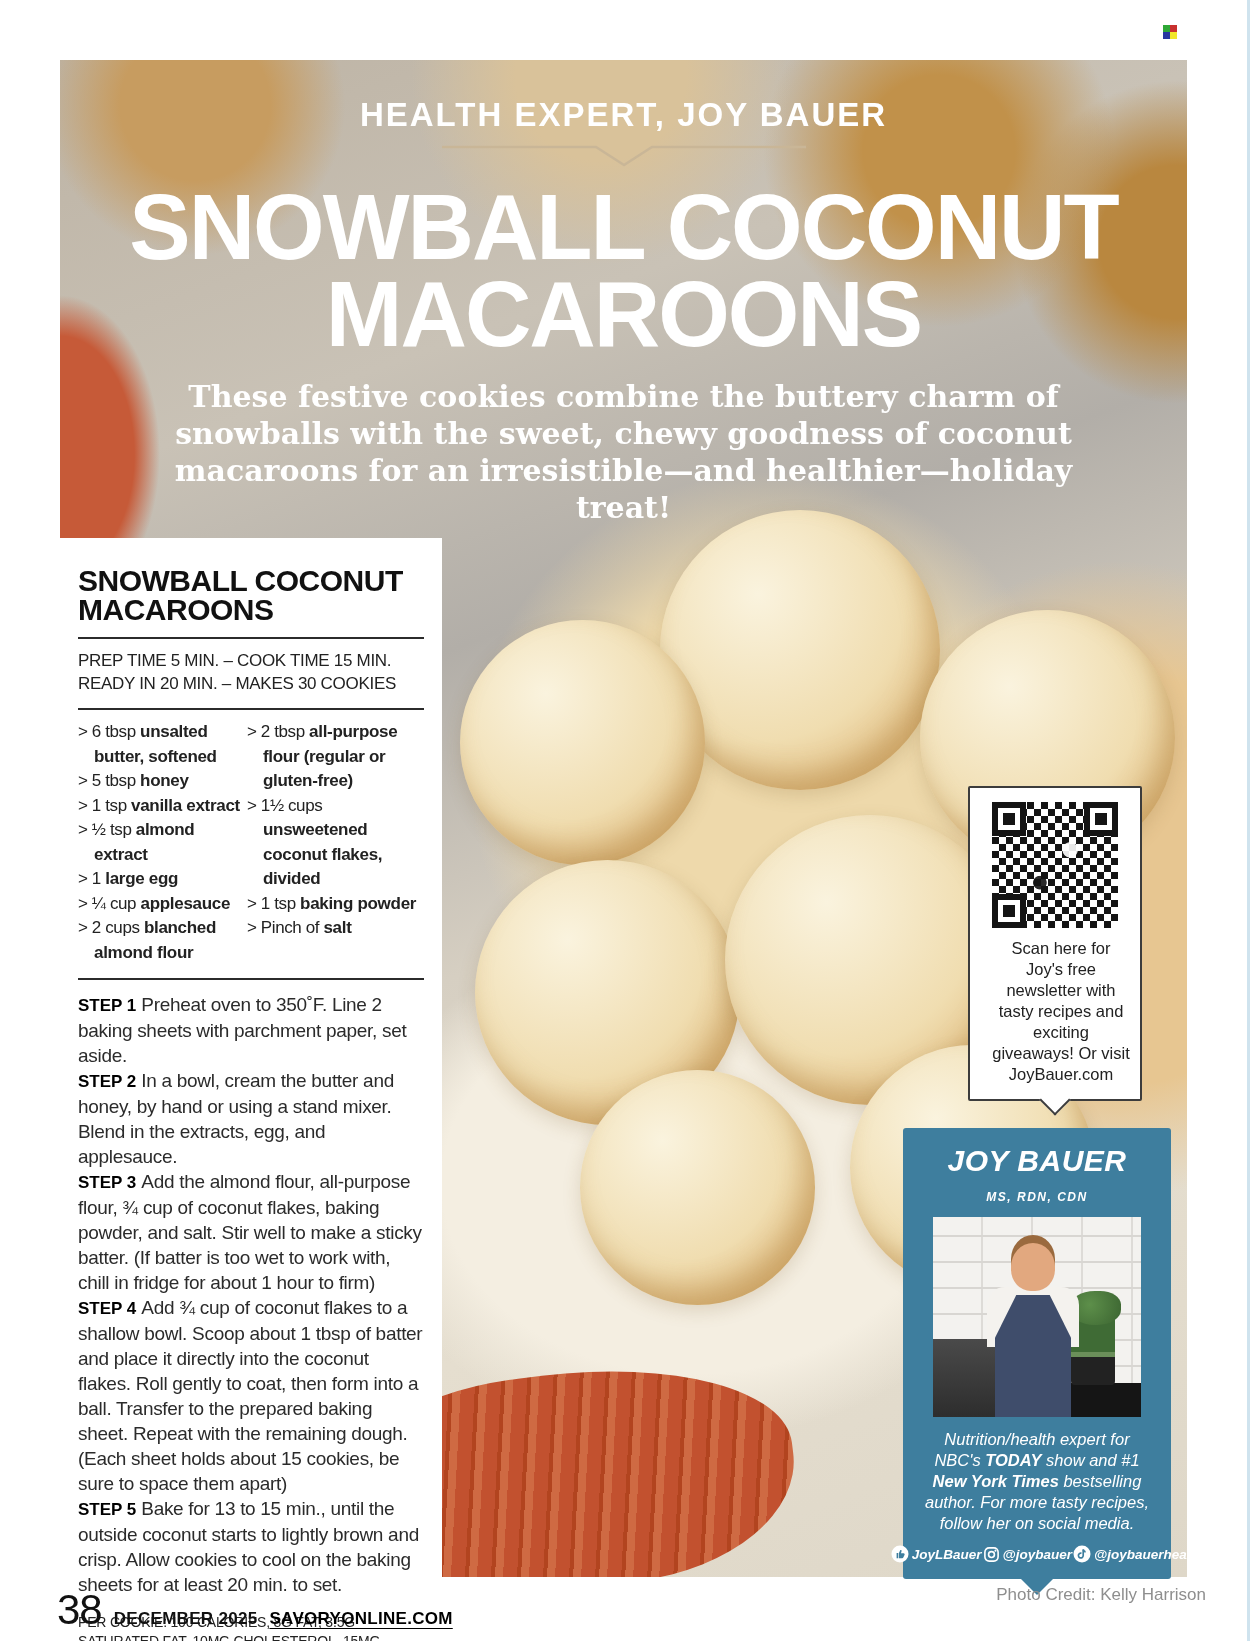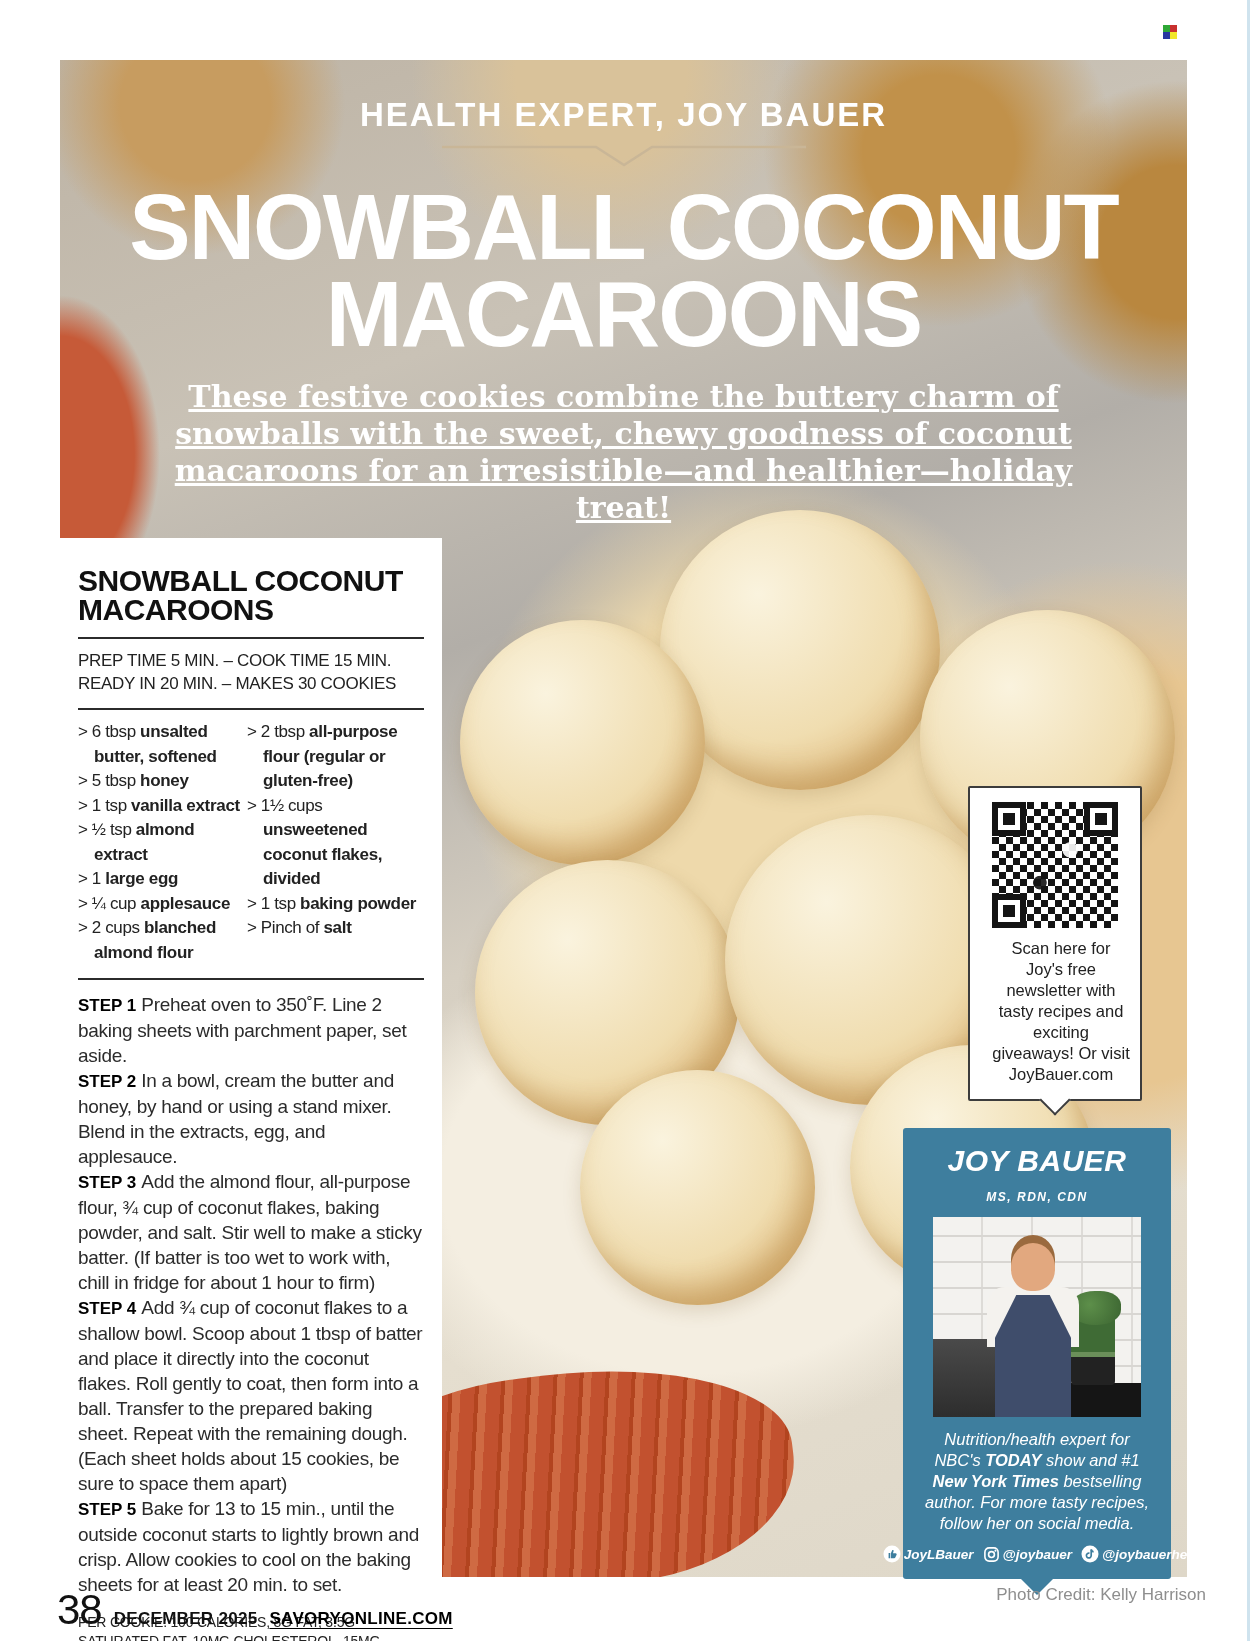--- a/index.html
+++ b/index.html
@@ -25,21 +25,21 @@
     background:radial-gradient(circle at 35% 30%, #faf3de, #f0ddb0 55%, #e0ba7c 85%, #c99553);
     box-shadow:inset -10px -16px 26px rgba(160,110,40,.35), 0 6px 18px rgba(120,90,40,.18);}
   .towel{position:absolute;left:255px;top:1315px;width:480px;height:215px;border-radius:45% 50% 35% 55%/55% 45% 50% 40%;
     background:repeating-linear-gradient(100deg,#c2512f 0 14px,#b2441f 14px 18px,#cf6a43 18px 26px);
     transform:rotate(-7deg);}
   
   .hero{position:absolute;left:0;right:0;top:36px;text-align:center;color:#fff;z-index:2;}
   .kicker{font-size:33px;font-weight:800;letter-spacing:2px;}
   .divider{margin:10px auto 0;display:block;}
   .h-title{font-size:92px;line-height:87px;font-weight:900;letter-spacing:-2px;margin-top:14px;}
-  .h-sub{font-family:"DejaVu Serif",serif;font-weight:700;font-size:30px;line-height:37px;width:980px;margin:20px auto 0;text-decoration:underline;}
+  .h-sub{font-family:"DejaVu Serif",serif;font-weight:700;font-size:30px;line-height:37px;width:980px;margin:20px auto 0;}
   
   .panel{position:absolute;left:60px;top:538px;width:382px;height:1039px;background:#fff;z-index:3;
          box-sizing:border-box;padding:28px 18px 0 18px;}
   .r-title{font-size:30px;line-height:29px;font-weight:900;letter-spacing:-0.5px;color:#111;}
   .panel hr{border:none;border-top:2px solid #2b2b2b;margin:13px 0 10px;}
   .meta{font-size:17px;line-height:23px;letter-spacing:-0.3px;color:#222;}
   .meta b{font-weight:400;}
   .ing-wrap{display:flex;margin-top:10px;font-size:17px;line-height:24.5px;letter-spacing:-0.4px;color:#222;}
   .ing{list-style:none;margin:0;padding:0;}
   .ing li{padding-left:16px;text-indent:-16px;}
@@ -79,21 +79,21 @@
       background:linear-gradient(#3f6b35 0 55%,#6b8f5a 55% 62%,#222 62%);border-radius:6px 6px 4px 4px;}
   .leaves{position:absolute;right:20px;bottom:92px;width:52px;height:34px;border-radius:50% 40% 45% 50%;
       background:radial-gradient(circle at 40% 40%, #5d8f4a, #3a6330);}
   .head{position:absolute;left:78px;top:26px;width:44px;height:48px;border-radius:50% 50% 45% 45%;
       background:#e2a87f;box-shadow:0 -8px 0 0 #9a6a3e;}
   .shirt{position:absolute;left:54px;top:70px;width:92px;height:60px;border-radius:18px 18px 0 0;background:#f4f2ee;}
   .apron{position:absolute;left:62px;top:78px;width:76px;height:122px;background:#3f4d6b;
       clip-path:polygon(28% 0,72% 0,100% 35%,100% 100%,0 100%,0 35%);}
   .bio-text{font-size:16.5px;line-height:21px;padding:0 17px;}
   .bio-text b{font-weight:800;}
-  .bio-social{display:flex;justify-content:center;align-items:center;gap:9px;margin-top:11px;font-size:13.5px;font-weight:600;padding-left:20px;}
+  .bio-social{display:flex;justify-content:center;align-items:center;gap:1px;margin-top:11px;font-size:13.5px;font-weight:600;padding-left:20px;}
   .soc{display:flex;align-items:center;gap:3px;}
   .bio-tail{position:absolute;left:50%;bottom:-11px;width:24px;height:24px;background:#3e7e9e;transform:translateX(-50%) rotate(45deg);}
   
   .footer{position:absolute;left:57px;top:1586px;display:flex;align-items:baseline;gap:12px;z-index:5;}
   .pnum{font-size:42px;font-weight:400;letter-spacing:-1px;color:#111;}
   .issue{font-size:17px;font-weight:800;letter-spacing:0.3px;color:#111;}
   .website{font-size:17px;font-weight:800;letter-spacing:0.3px;color:#000000;text-decoration:underline;text-underline-offset:4px;}
   .credit{position:absolute;right:44px;top:1585px;font-size:17px;color:#8e8e8e;z-index:5;text-align:center;}
 </style>
 </head>

